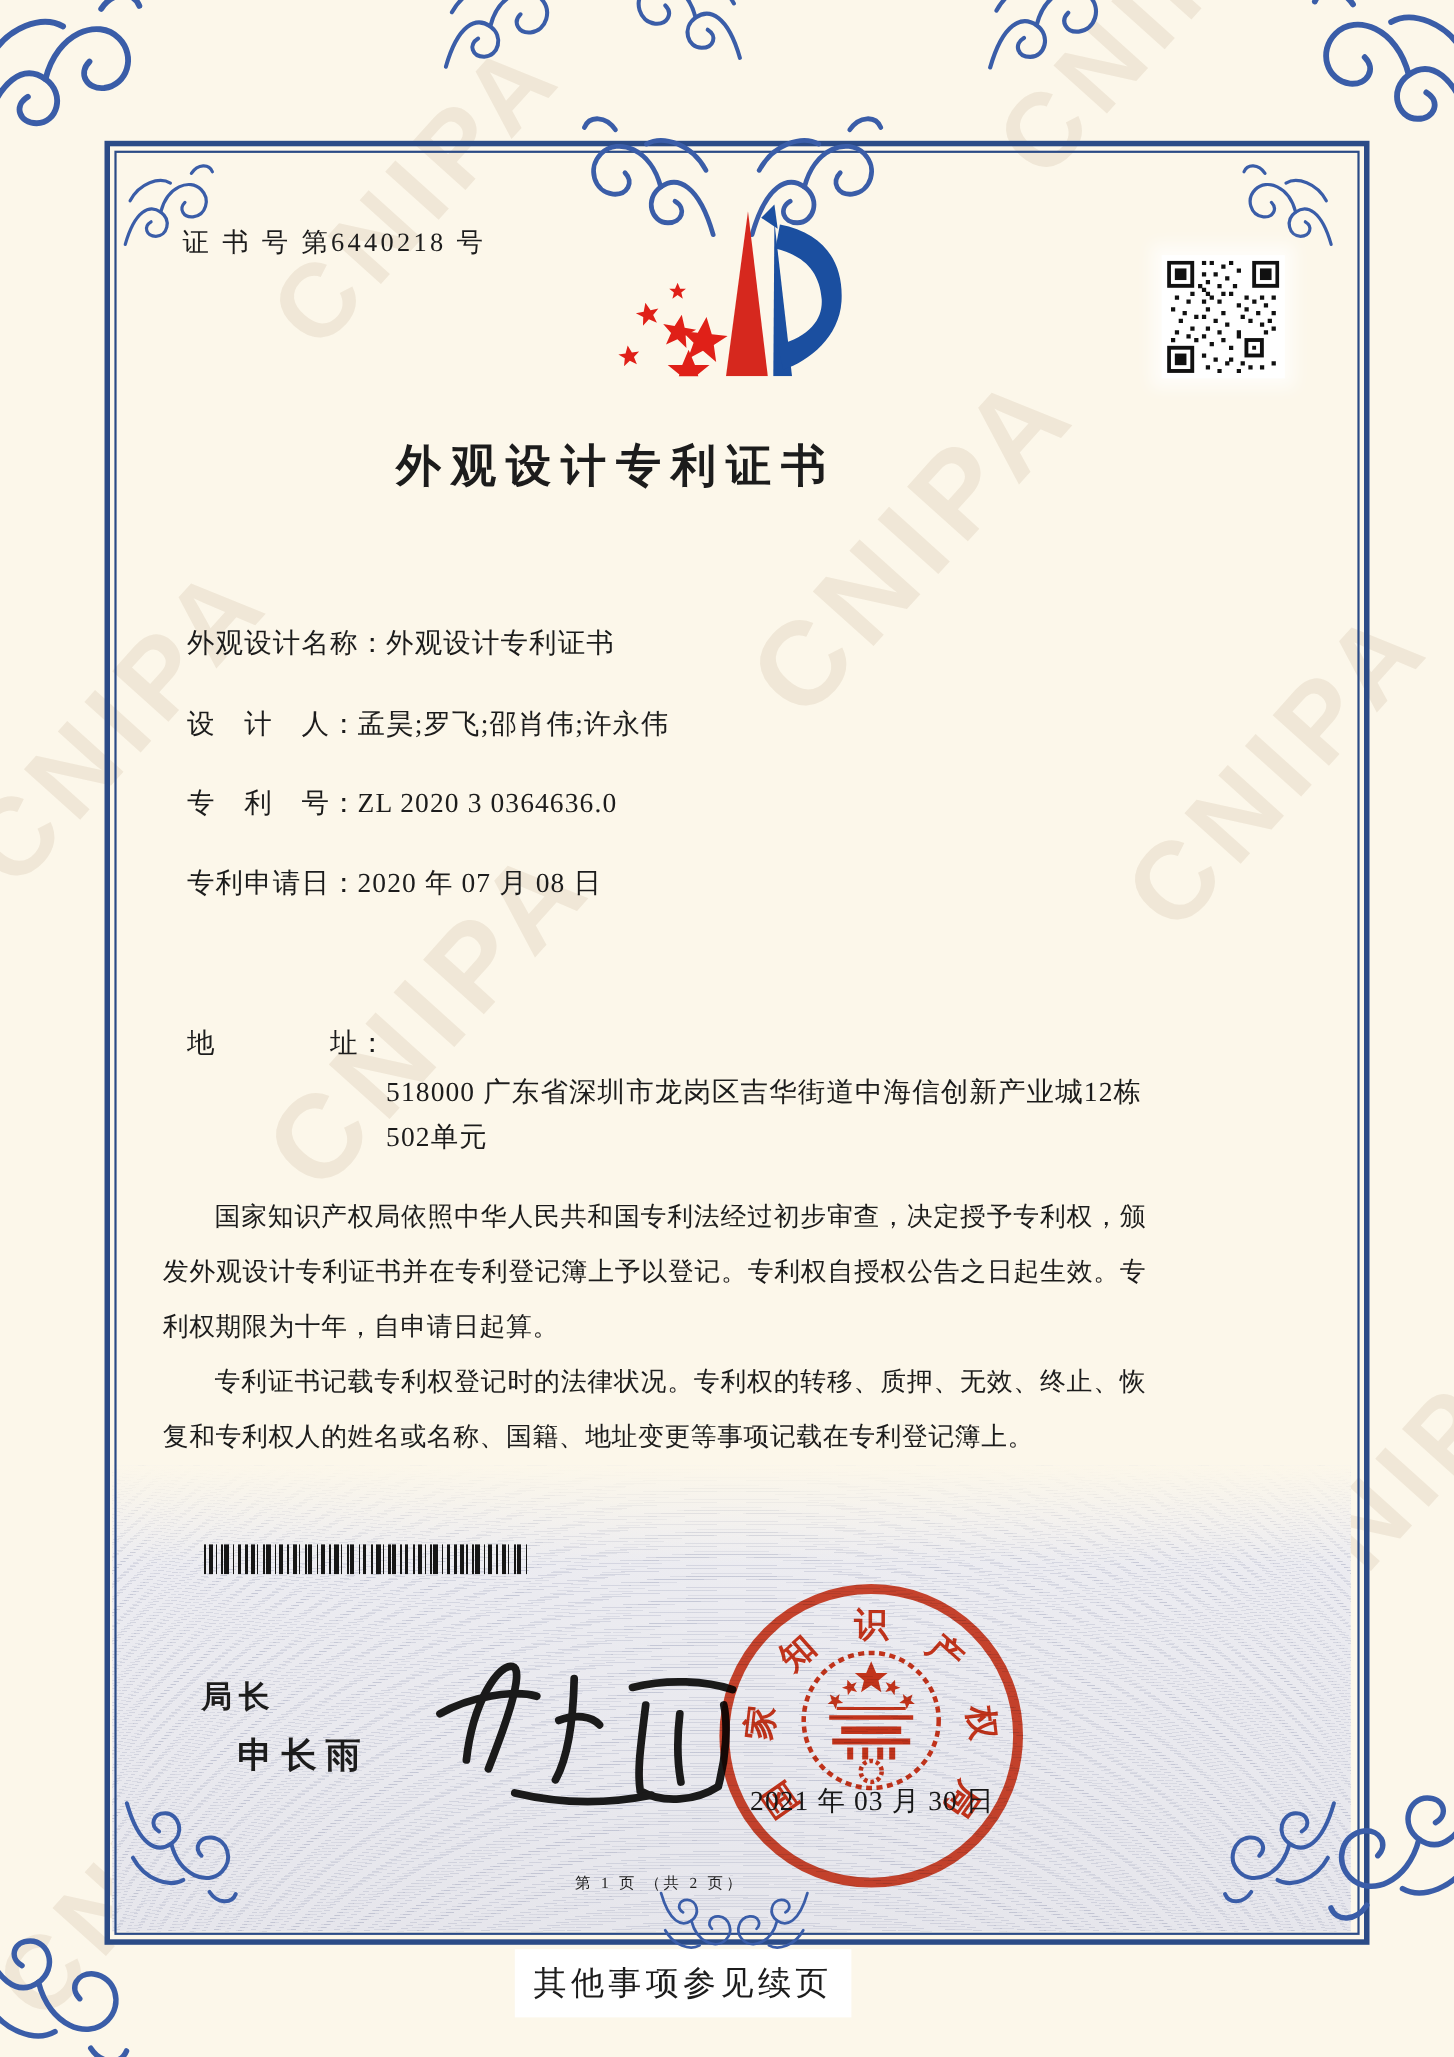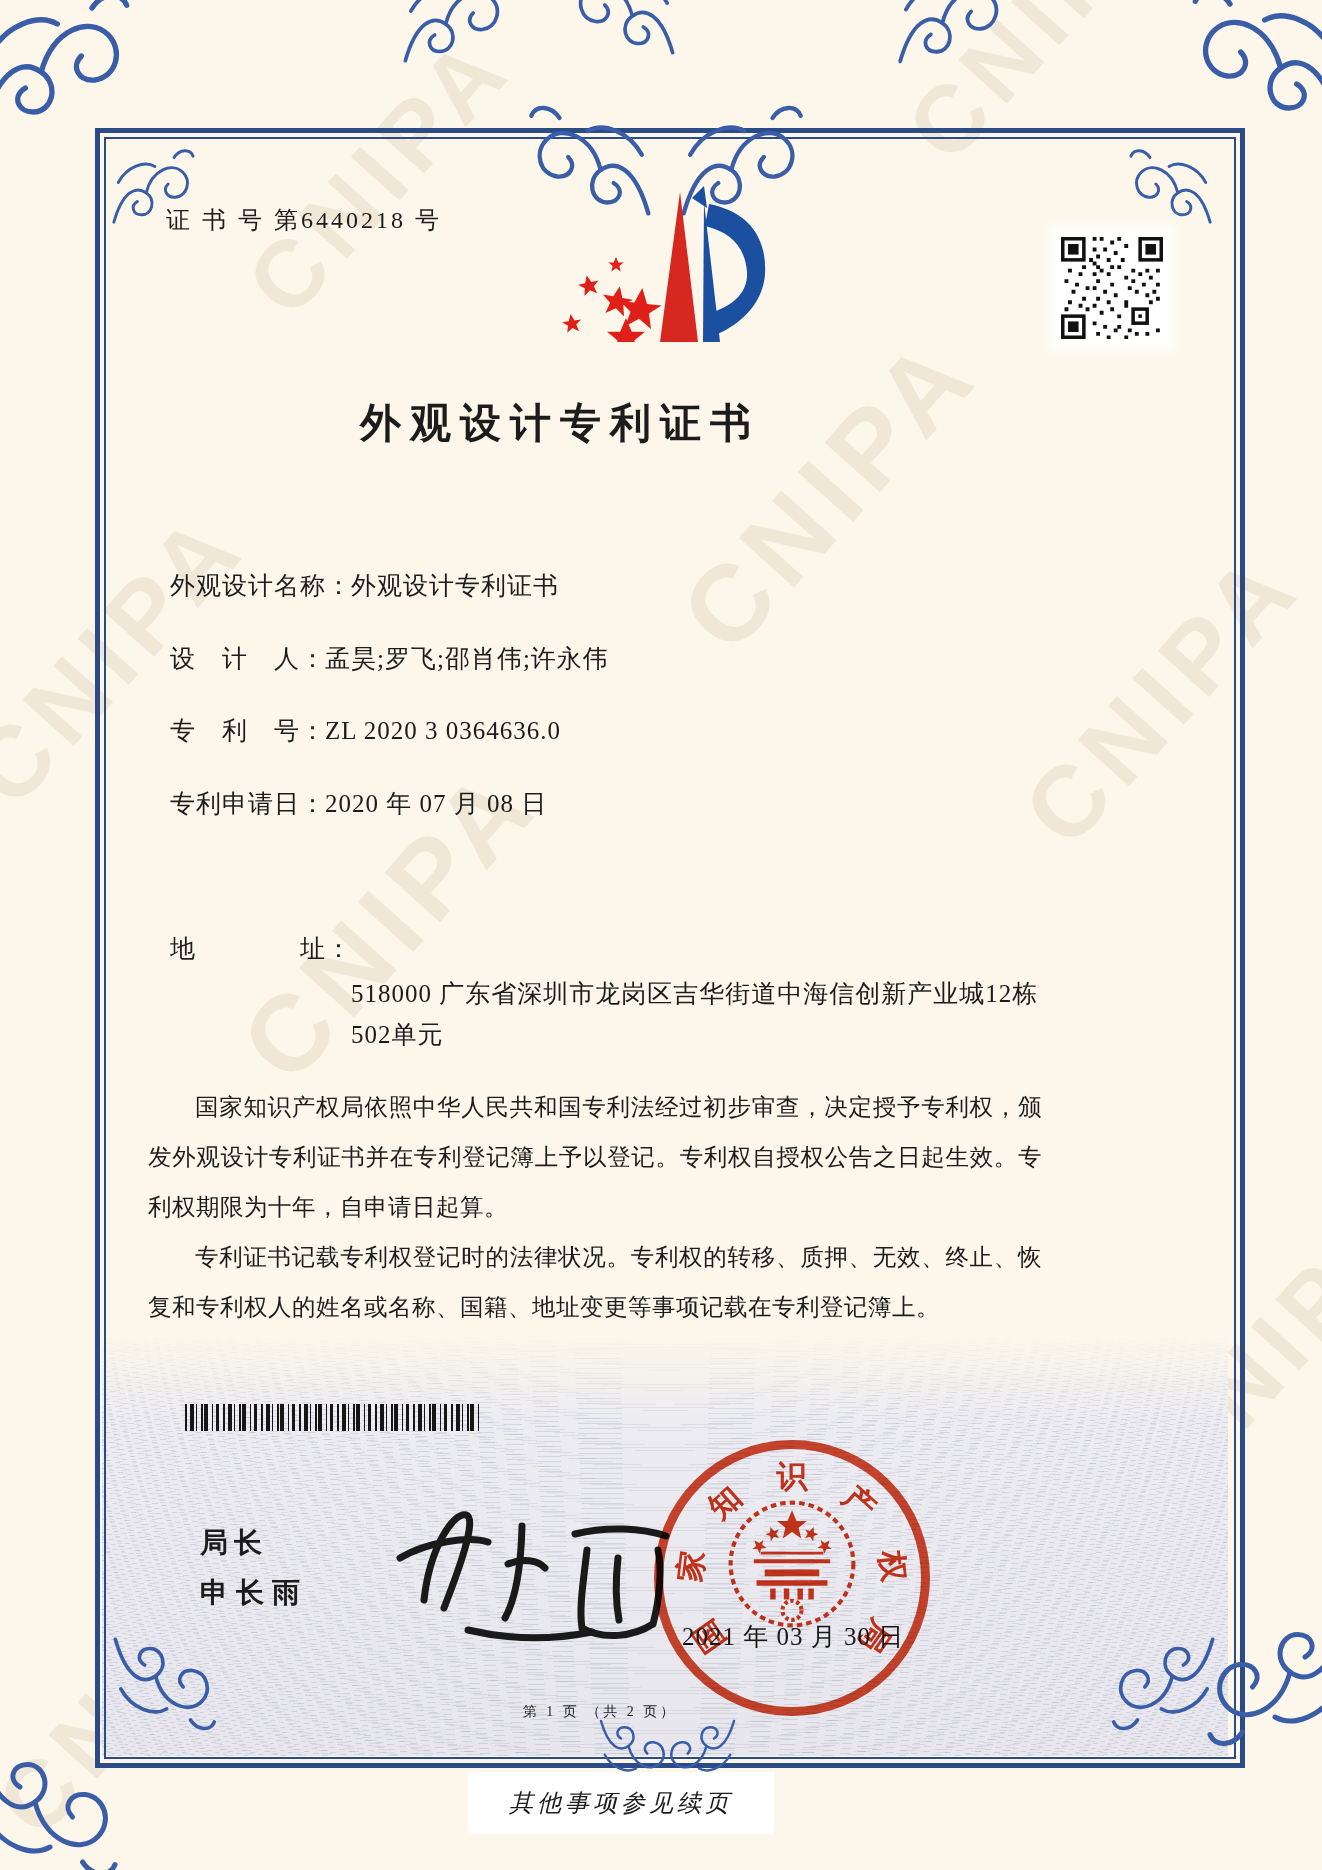--- a/index.html
+++ b/index.html
@@ -58,41 +58,41 @@
     background-image:repeating-linear-gradient(90deg,
       #161616 0 2px, rgba(0,0,0,0) 2px 5px,
       #161616 5px 9px, rgba(0,0,0,0) 9px 11px,
       #161616 11px 12px, rgba(0,0,0,0) 12px 16px,
       #161616 16px 18px, rgba(0,0,0,0) 18px 19px,
       #161616 19px 23px, rgba(0,0,0,0) 23px 27px,
       #161616 27px 28px, rgba(0,0,0,0) 28px 31px,
       #161616 31px 34px, rgba(0,0,0,0) 34px 38px);
   }
   
-  .sig-title{position:absolute; left:200px; top:1524px; font-family:Liberation Serif, serif;
+  .sig-title{position:absolute; left:183px; top:1524px; font-family:Liberation Serif, serif;
     font-size:28px; font-weight:600; letter-spacing:6px;}
-  .sig-name{position:absolute; left:200px; top:1574px; font-family:"Liberation Sans",sans-serif;
-    font-size:28px; font-weight:600; letter-spacing:8px;}
+  .sig-name{position:absolute; left:216px; top:1574px; font-family:"Liberation Sans",sans-serif;
+    font-size:32px; font-weight:600; letter-spacing:8px;}
   .signature{position:absolute; left:372px; top:1488px; width:336px; height:170px;}
   
   .seal{position:absolute; left:654px; top:1440px; width:276px; height:276px;
     box-sizing:border-box; border:9px solid rgba(211,55,28,.92); border-radius:50%;
     mix-blend-mode:multiply;}
   .seal-arc{position:absolute; inset:0;}
   .seal-arc span{position:absolute; left:50%; top:50%; width:36px; height:36px; margin:-18px 0 0 -18px;
     text-align:center; font-size:31px; font-weight:700; color:#d3371c; line-height:36px;}
   .seal-emblem{position:absolute; left:58px; top:40px; width:142px; height:150px;}
   .seal-date{position:absolute; left:652px; top:1620px; width:282px; text-align:center;
     font-size:25px; letter-spacing:1px; color:#171717;}
   
   .page-info{position:absolute; left:95px; top:1703px; width:1010px; text-align:center;
     font-size:14px; letter-spacing:3px;}
   .note-box{position:absolute; left:468px; top:1772px; width:306px; height:62px;
     background:#fff; display:flex; align-items:center; justify-content:center;}
-  .note-box span{font-size:24px; letter-spacing:4px;font-style:italic;}
+  .note-box span{font-size:30px; letter-spacing:4px;}
 </style>
 </head>
 <body>
 
 <div class="page">
 
   <span class="wm" style="left:210px; top:120px; font-size:95px;">CNIPA</span>
   <span class="wm" style="left:870px; top:-35px; font-size:95px;">CNIPA</span>
   <span class="wm" style="left:640px; top:430px; font-size:108px;">CNIPA</span>
   <span class="wm" style="left:-70px; top:600px; font-size:100px;">CNIPA</span>

